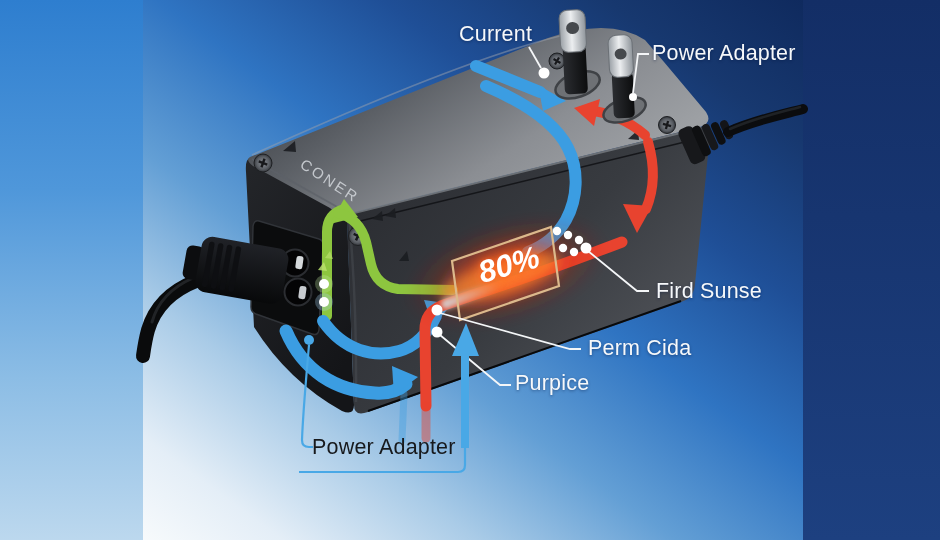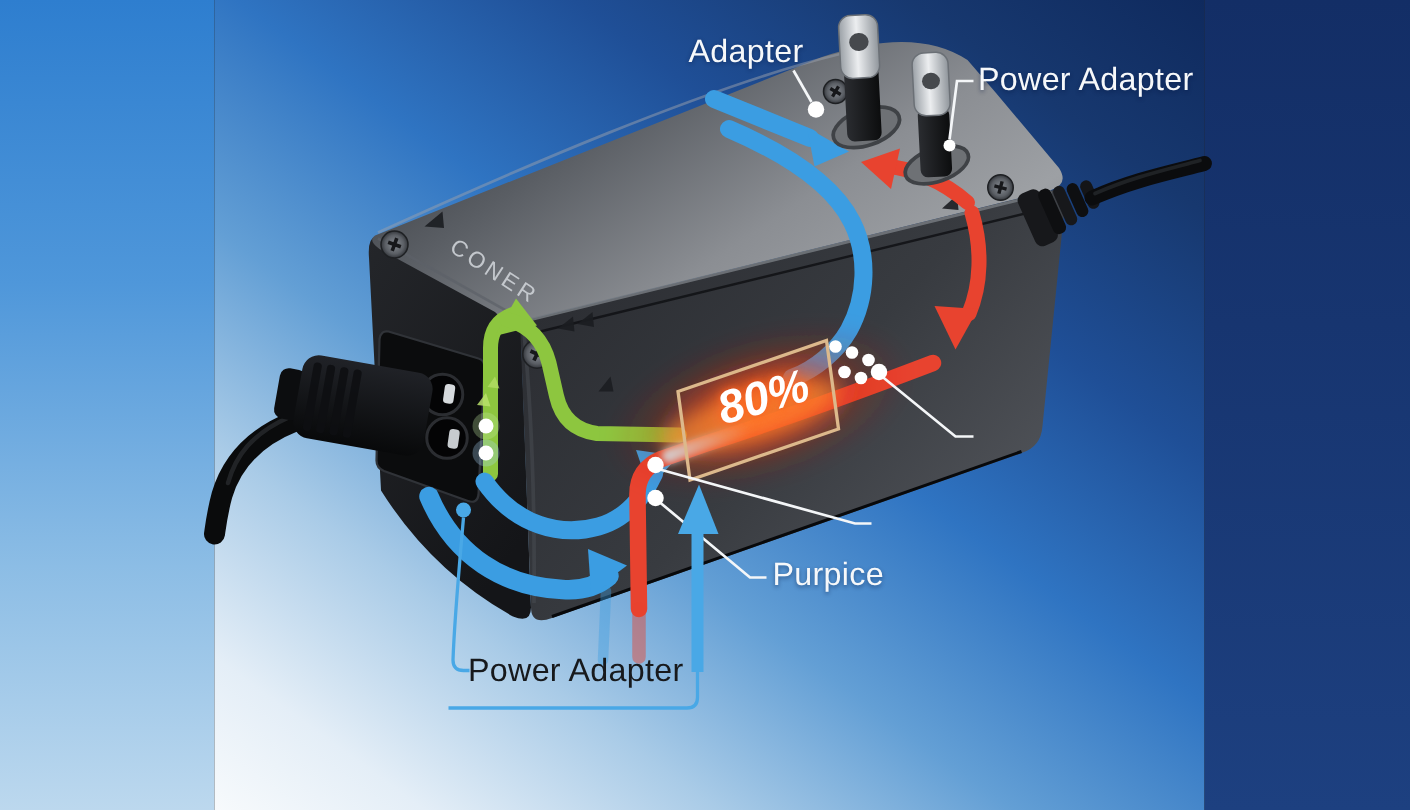--- a/index.html
+++ b/index.html
@@ -255,19 +255,21 @@
 
     <g fill="none">
       <circle cx="309" cy="340" r="5" fill="#49a8e6"></circle>
       <path d="M 309,345 C 306,380 303,412 302,440 Q 302,447 309,447 L 313,447" stroke-width="2.2" stroke="#49a8e6"></path>
       <path d="M 299,472 L 458,472 Q 465,472 465,465 L 465,352" stroke-width="2.2" stroke="#49a8e6"></path>
       <path d="M 465,448 L 465,356" stroke-width="8" stroke="#49a8e6"></path>
       <polygon points="466,323 452,356 479,356" fill="#49a8e6"></polygon>
     </g>
   </svg>
 
-  <div class="lbl" style="left:459px;top:22px">Adapter</div>
+  <div class="lbl" style="left:459px;top:22px">Current</div>
   <div class="lbl" style="left:652px;top:41px">Power Adapter</div>
+  <div class="lbl" style="left:656px;top:279px">Fird Sunse</div>
+  <div class="lbl" style="left:588px;top:336px">Perm Cida</div>
   <div class="lbl" style="left:515px;top:371px">Purpice</div>
   <div class="lbl lbl-dark" style="left:312px;top:435px">Power Adapter</div>
   <div class="pct">80%</div>
 
 </div>
 
 </body></html>

